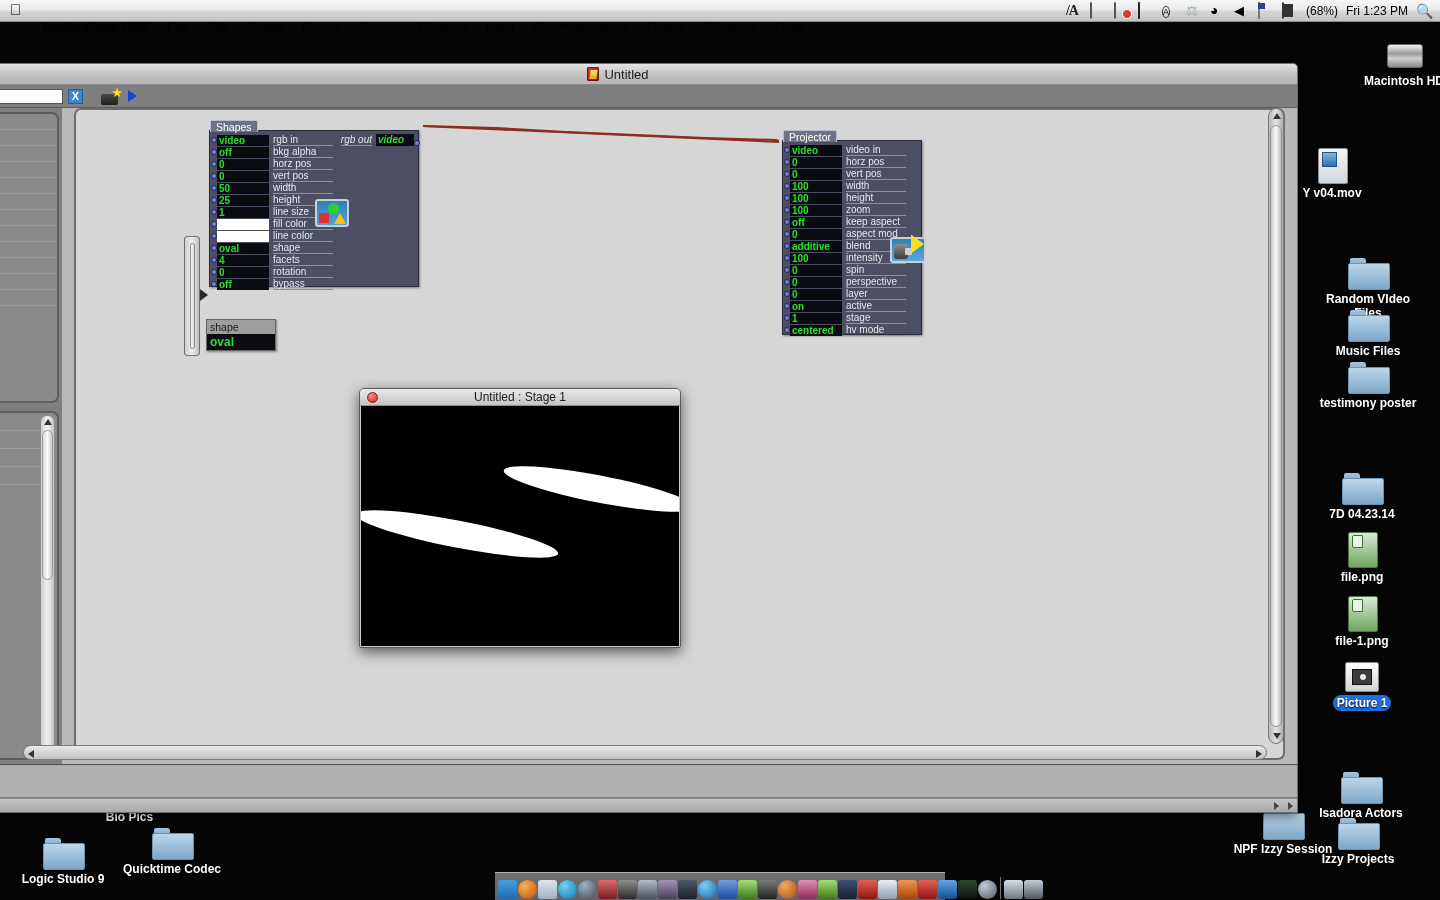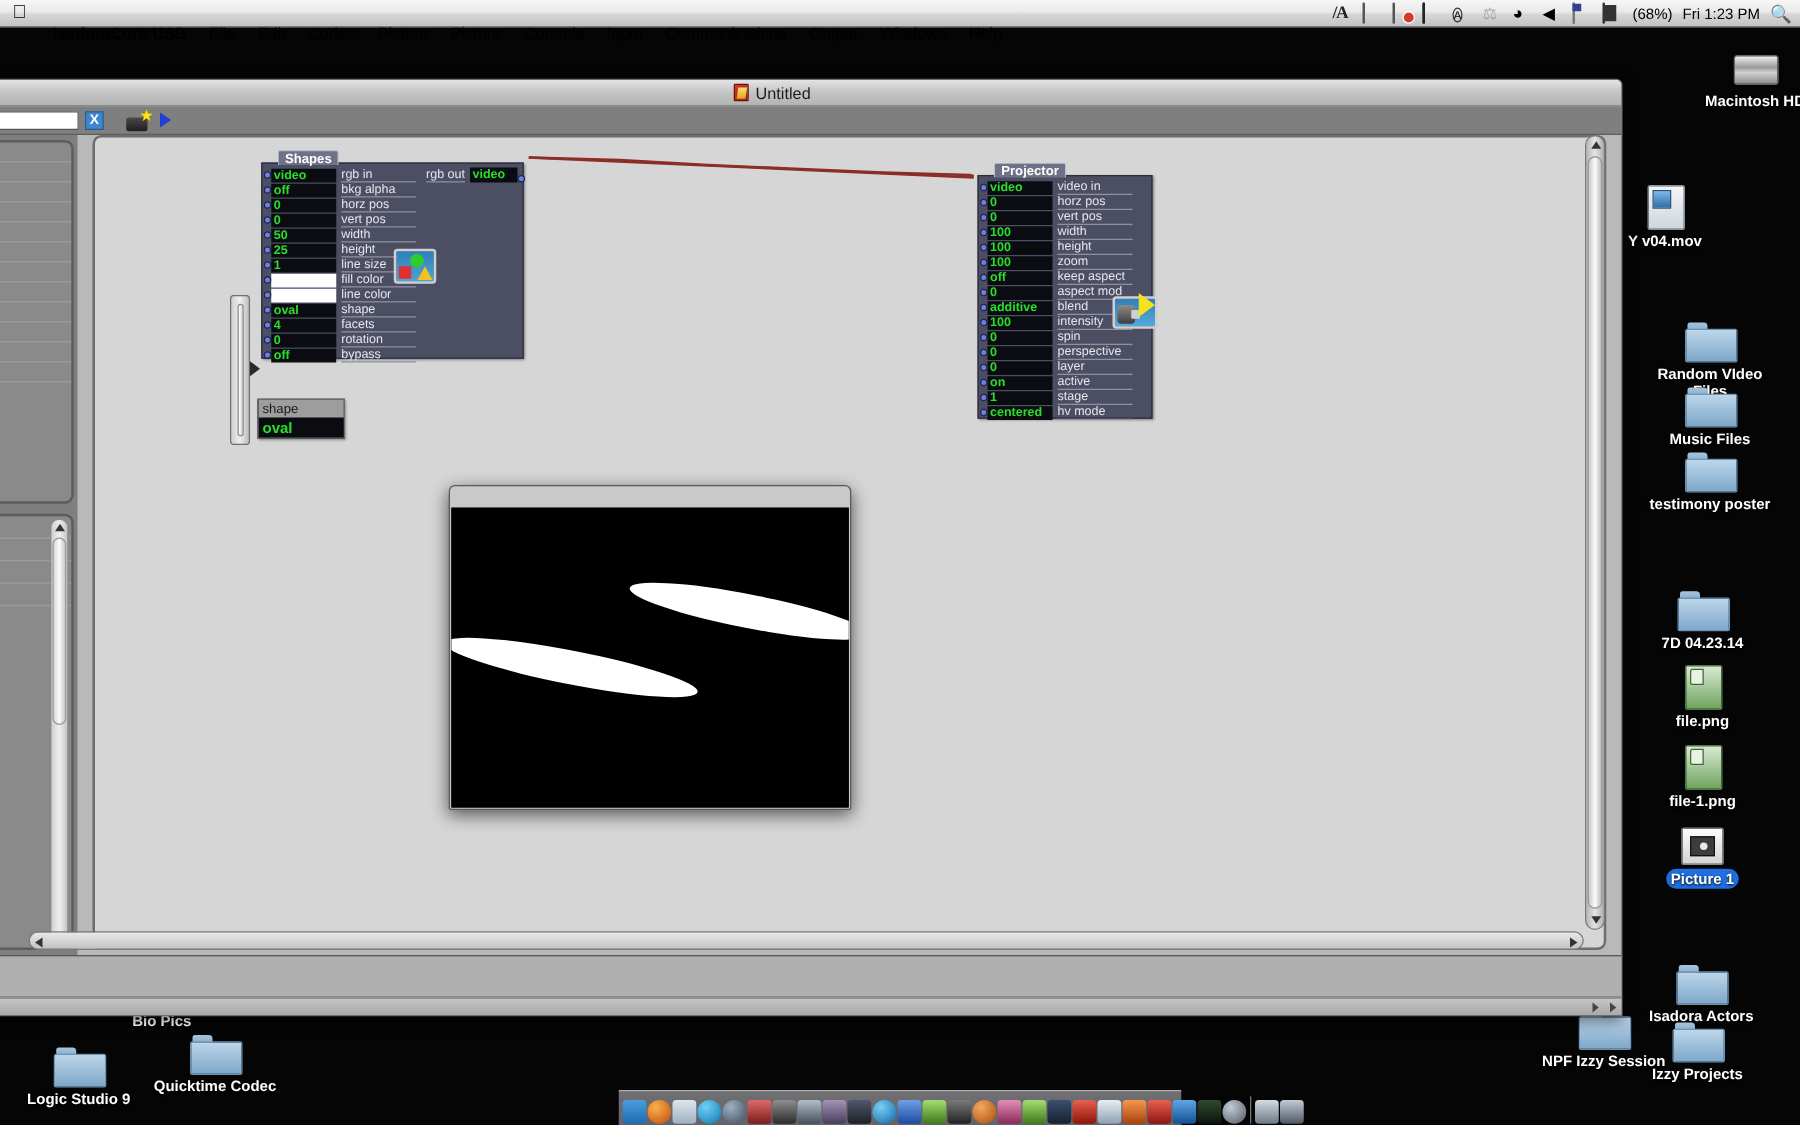--- a/index.html
+++ b/index.html
@@ -142,34 +142,34 @@
   .vscroll .thumb{position:absolute;left:1px;right:1px;top:16px;bottom:16px;
      background:linear-gradient(to right,#c8c8c8,#fbfbfb,#bdbdbd);border:1px solid #949494;border-radius:7px;}
   .vscroll .tri{position:absolute;left:4px;width:0;height:0;border-left:4px solid transparent;border-right:4px solid transparent;}
   .hscroll{position:absolute;left:84px;right:30px;bottom:52px;height:15px;
      background:linear-gradient(#e9e9e9,#c2c2c2);border:1px solid #7a7a7a;border-radius:8px;}
   .hscroll .tri{position:absolute;top:4px;width:0;height:0;border-top:4px solid transparent;border-bottom:4px solid transparent;}
 
   
   .actor { position:absolute; background:#4c4f63; border:1px solid #2b2d3c;
            box-shadow:1px 1px 2px rgba(0,0,0,.4); }
-  .actor-title { position:absolute; top:-11px; left:12px; background:#6f7286;
+  .actor-title { position:absolute; top:-11px; left:0; background:#6f7286;
            border:1px solid #babdd0; border-bottom:none; color:#fff;
-           font-size:10.5px; font-weight:bold; padding:0 5px; height:12px; line-height:12px;
+           font-size:10.5px; font-weight:normal; padding:0 5px; height:12px; line-height:12px;
            border-radius:2px 2px 0 0;}
   .port { position:relative; height:12px; display:flex; align-items:center; }
   .dot { position:absolute; left:-6px; top:3px; width:6px; height:6px; border-radius:50%;
          background:#6f7fe0; border:1px solid #23264a; }
   .val { width:52px; height:11px; background:#0b0b12; color:#29e029;
          font-size:10px; line-height:11px; padding-left:2px; font-weight:bold;
          overflow:hidden; white-space:nowrap; }
   .val.swatch { background:#fff; }
   .pname { color:#e6e6ee; font-size:10px; margin-left:4px; border-bottom:1px solid #8e91a4;
            width:60px; line-height:11px; white-space:nowrap;}
-  .outrow { position:absolute; right:4px; top:3px; display:flex; align-items:center; gap:4px;}
+  .outrow { position:absolute; right:4px; top:3px; display:flex; align-items:center; gap:4px;font-style:italic;}
   .outname { color:#e6e6ee; font-size:10px; border-bottom:1px solid #8e91a4; line-height:11px;}
   .outval { width:38px; height:12px; background:#0b0b12; color:#29e029; font-size:10px;
             line-height:12px; padding-left:2px; font-weight:bold;}
   .outdot { position:absolute; right:-6px; top:6px; width:6px; height:6px; border-radius:50%;
             background:#6f7fe0; border:1px solid #23264a; }
 
   .shapes-thumb { position:absolute; left:105px; top:68px; width:34px; height:28px;
      background:linear-gradient(#2f7fb8,#4fa3d8); border:2px solid #cfcfcf; border-radius:3px;}
   .shapes-thumb .c{position:absolute;left:11px;top:2px;width:11px;height:11px;border-radius:50%;background:#2ecc2e;}
   .shapes-thumb .s{position:absolute;left:2px;top:12px;width:10px;height:10px;background:#e03131;}
@@ -573,20 +573,24 @@
         
       </div>
       <div class="scene-hscroll">
         <div class="ar" style="right:18px;border-left:5px solid #444;"></div>
         <div class="ar" style="right:4px;border-left:5px solid #444;"></div>
       </div>
     </div>
   </div>
 
   <div class="stage-win">
+    <div class="stage-title">
+      <span class="stage-close"></span>
+      <span>Untitled : Stage 1</span>
+    </div>
     <div class="stage-canvas">
       <svg width="320" height="242" viewBox="0 0 320 242">
         <rect x="0" y="0" width="320" height="242" fill="#000000"></rect>
         <ellipse cx="238" cy="83" rx="97" ry="13.5" fill="#ffffff" transform="rotate(11 238 83)"></ellipse>
         <ellipse cx="96" cy="128" rx="103" ry="13.5" fill="#ffffff" transform="rotate(11 96 128)"></ellipse>
       </svg>
     </div>
   </div>
 
   <div class="dock">

